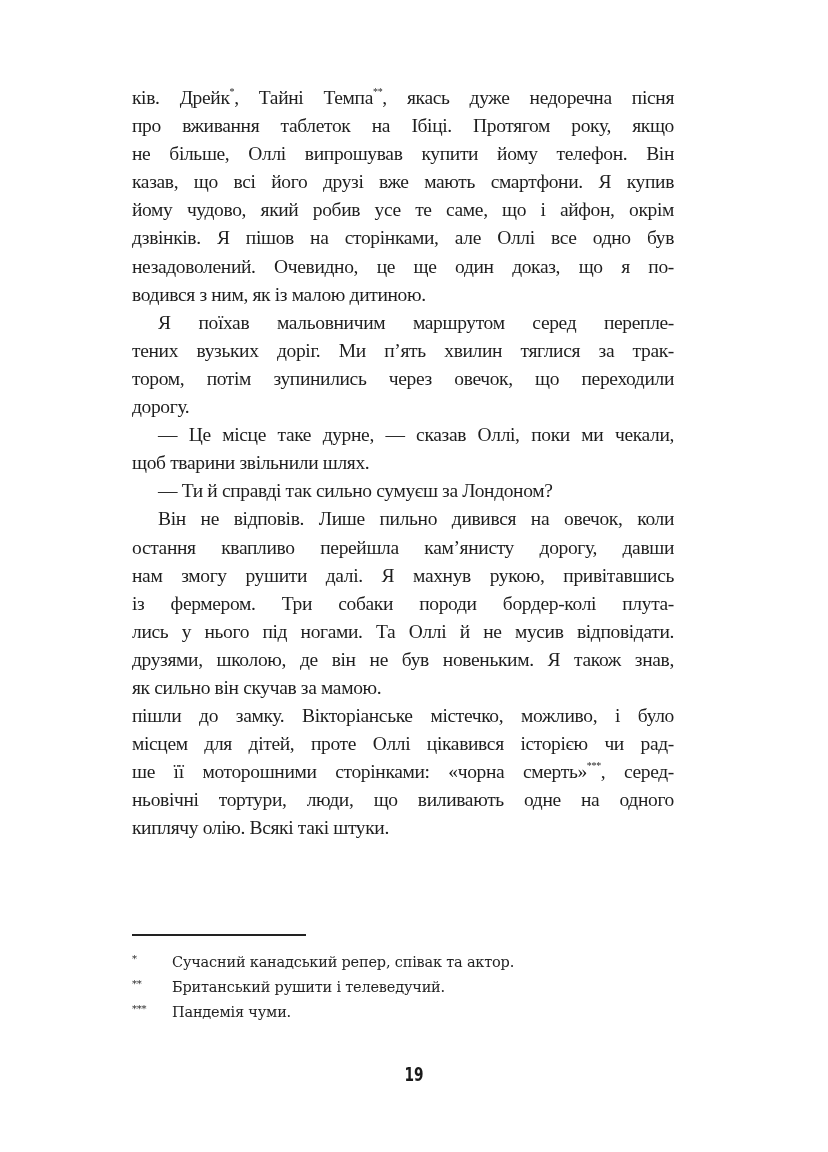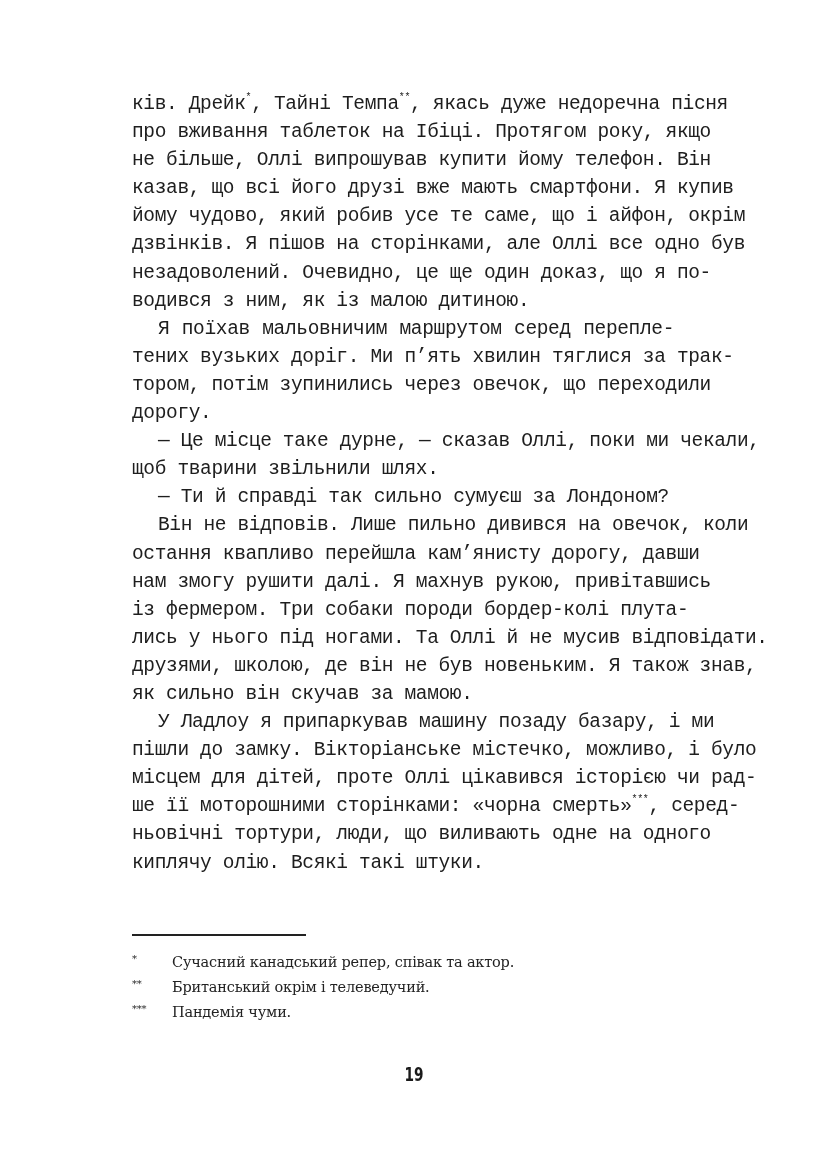--- a/index.html
+++ b/index.html
@@ -3,24 +3,23 @@
 <meta charset="utf-8">
 <style>
   html, body { margin: 0; padding: 0; background: #ffffff; }
   body { width: 828px; height: 1152px; position: relative; overflow: hidden; }
   .page {
     position: absolute; left: 0; top: 0; width: 828px; height: 1152px;
     background: #ffffff;
   }
   .text-block {
     position: absolute; left: 132px; top: 84px; width: 542px;
-    font-family: Liberation Mono, monospace;
+    font-family: Liberation Serif, serif;
     font-size: 19.5px; line-height: 28.1px; color: #1e1e1e;
     letter-spacing: -0.35px;
-    margin-top: 6px;
   }
   .line {
     display: block; height: 28.1px; white-space: nowrap;
     text-align: justify; text-align-last: justify;
   }
   .line.last { text-align-last: left; }
   .line.indent { padding-left: 26px; }
   sup.fn { font-size: 10px; vertical-align: 9px; line-height: 0; }
   .rule {
     position: absolute; left: 132px; top: 934px; width: 174px; height: 1.5px;
@@ -61,38 +60,37 @@
     <span class="line indent">— Це місце таке дурне, — сказав Оллі, поки ми чекали,</span>
     <span class="line last">щоб тварини звільнили шлях.</span>
     <span class="line indent last">— Ти й справді так сильно сумуєш за Лондоном?</span>
     <span class="line indent">Він не відповів. Лише пильно дивився на овечок, коли</span>
     <span class="line">остання квапливо перейшла кам’янисту дорогу, давши</span>
     <span class="line">нам змогу рушити далі. Я махнув рукою, привітавшись</span>
     <span class="line">із фермером. Три собаки породи бордер-колі плута-</span>
     <span class="line">лись у нього під ногами. Та Оллі й не мусив відповідати.</span>
     <span class="line">друзями, школою, де він не був новеньким. Я також знав,</span>
     <span class="line last">як сильно він скучав за мамою.</span>
-    <span class="line indent">У Ладлоу я припаркував машину позаду базару, і ми</span>
     <span class="line">пішли до замку. Вікторіанське містечко, можливо, і було</span>
     <span class="line">місцем для дітей, проте Оллі цікавився історією чи рад-</span>
     <span class="line"><span>ше її моторошними сторінками: «чорна смерть»</span><sup class="fn">***</sup><span>, серед-</span></span>
     <span class="line">ньовічні тортури, люди, що виливають одне на одного</span>
     <span class="line last">киплячу олію. Всякі такі штуки.</span>
   </div>
 
   <div class="rule"></div>
 
   <div class="footnotes">
     <div class="fn-row">
       <span class="fn-mark">*</span>
       <span>Сучасний канадський репер, співак та актор.</span>
     </div>
     <div class="fn-row">
       <span class="fn-mark">**</span>
-      <span>Британський окрім і телеведучий.</span>
+      <span>Британський рушити і телеведучий.</span>
     </div>
     <div class="fn-row">
       <span class="fn-mark">***</span>
       <span>Пандемія чуми.</span>
     </div>
   </div>
 
   <div class="page-number">19</div>
 </div>
 

